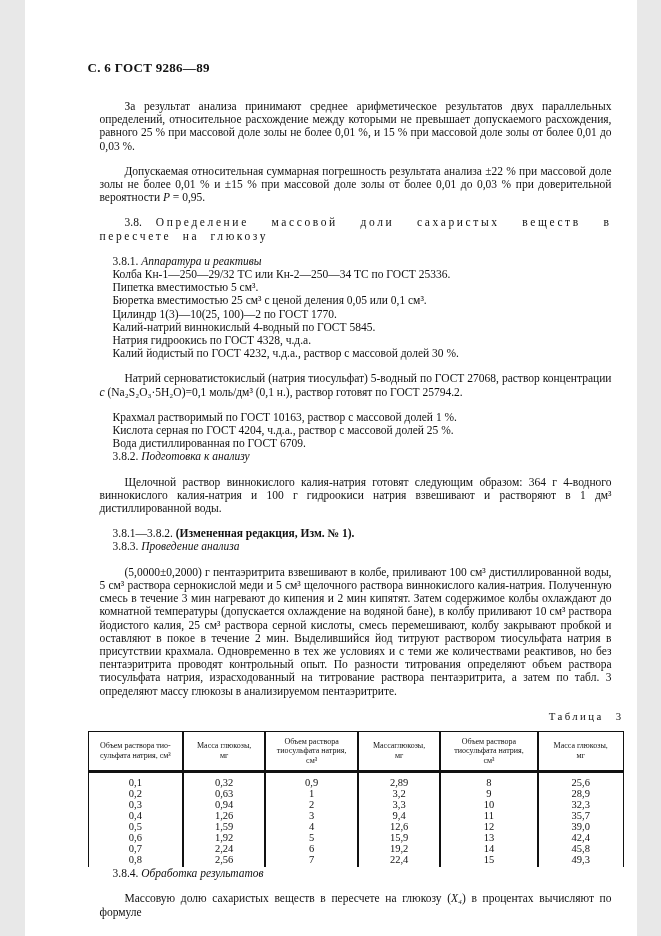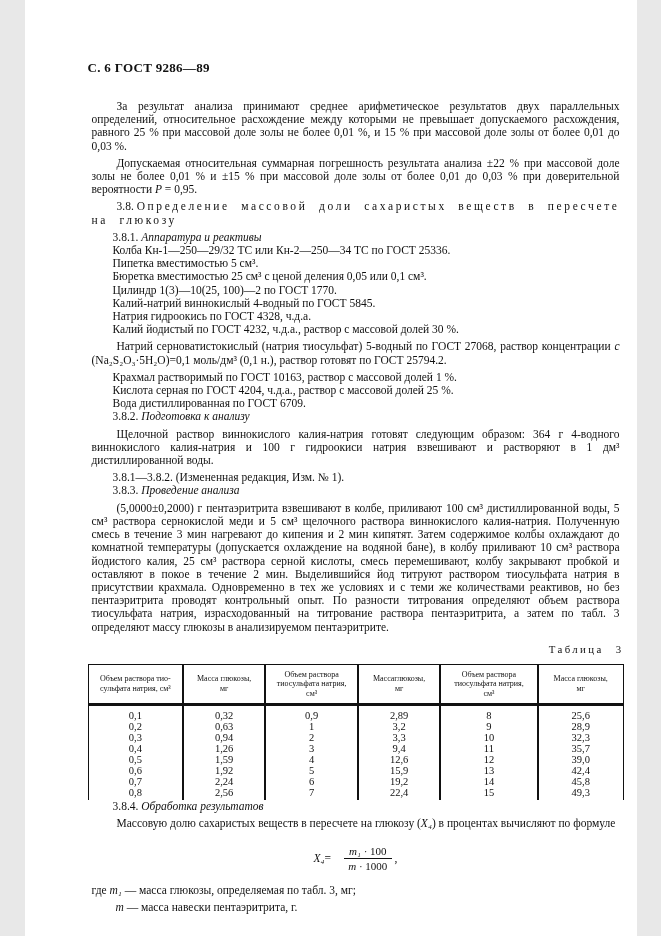--- a/index.html
+++ b/index.html
@@ -17,38 +17,38 @@
     left:63px;top:60px;
     width:536px;
   }
   .doc-header{
     font-weight:bold;
     font-size:13px;
     margin:0 0 24px 0;
     letter-spacing:.3px;
   }
   p.body{
-    margin:4px;
+    margin:12px;
     font-size:11.5px;
     line-height:13.2px;
     text-align:justify;
     text-indent:25px;
   }
   p.line{
     margin:0;
     font-size:11.5px;
     line-height:13.2px;
     text-indent:25px;
   }
   .spaced{
     letter-spacing:2.6px;
     word-spacing:6px;
   }
   .it{font-style:italic;}
-  .b{font-weight:normal;}
+  .b{font-weight:bold;}
   .table-label{
     margin:9px 0 9px 0;
     font-size:10.8px;
     text-align:right;
     letter-spacing:2.4px;
     word-spacing:7px;
   }
   table.t3{
     width:100%;
     border-collapse:collapse;

